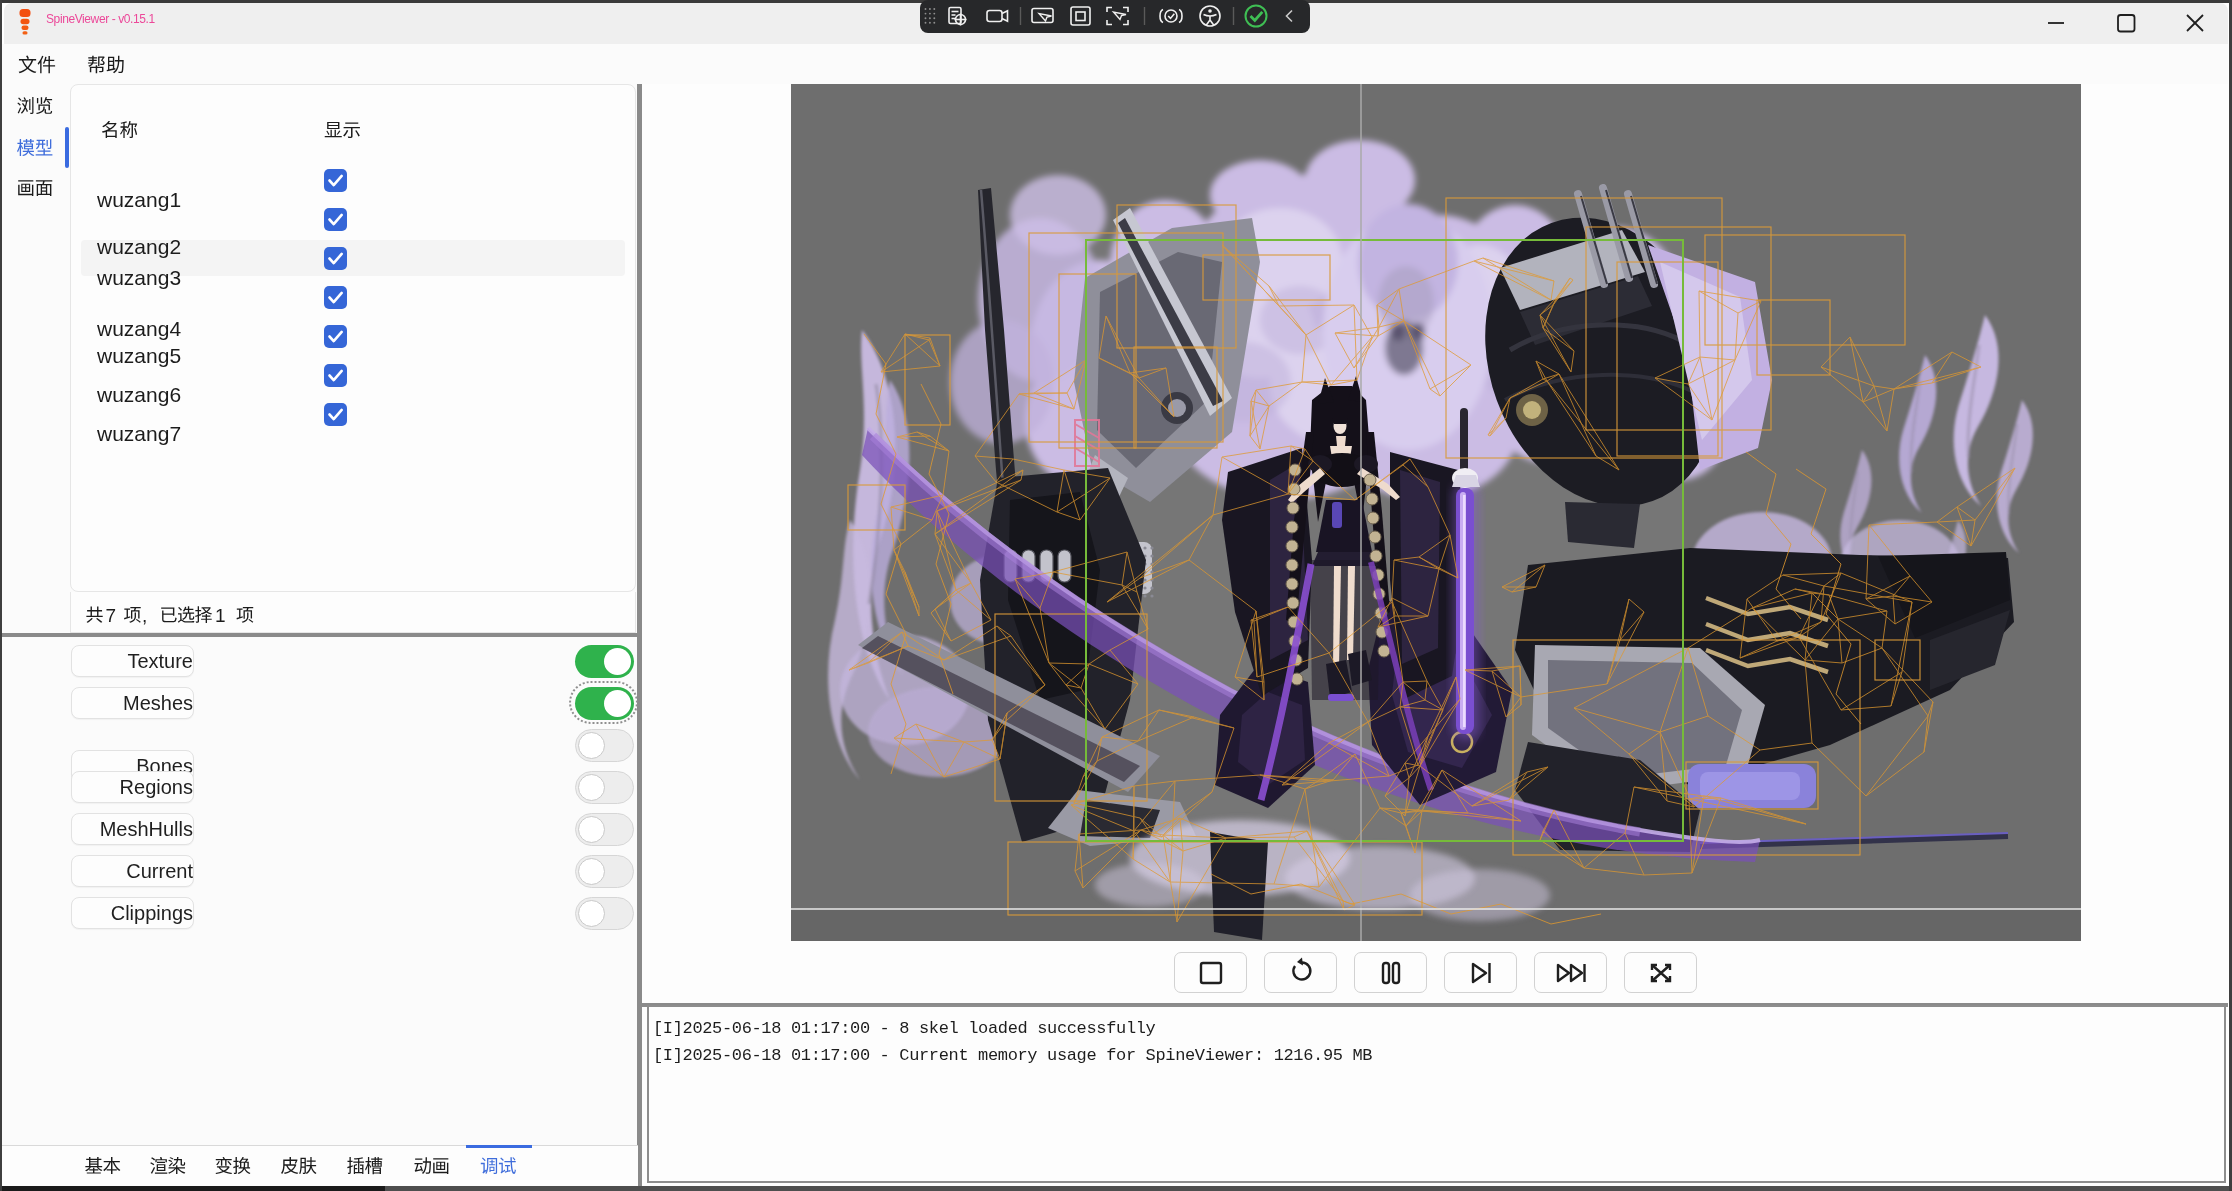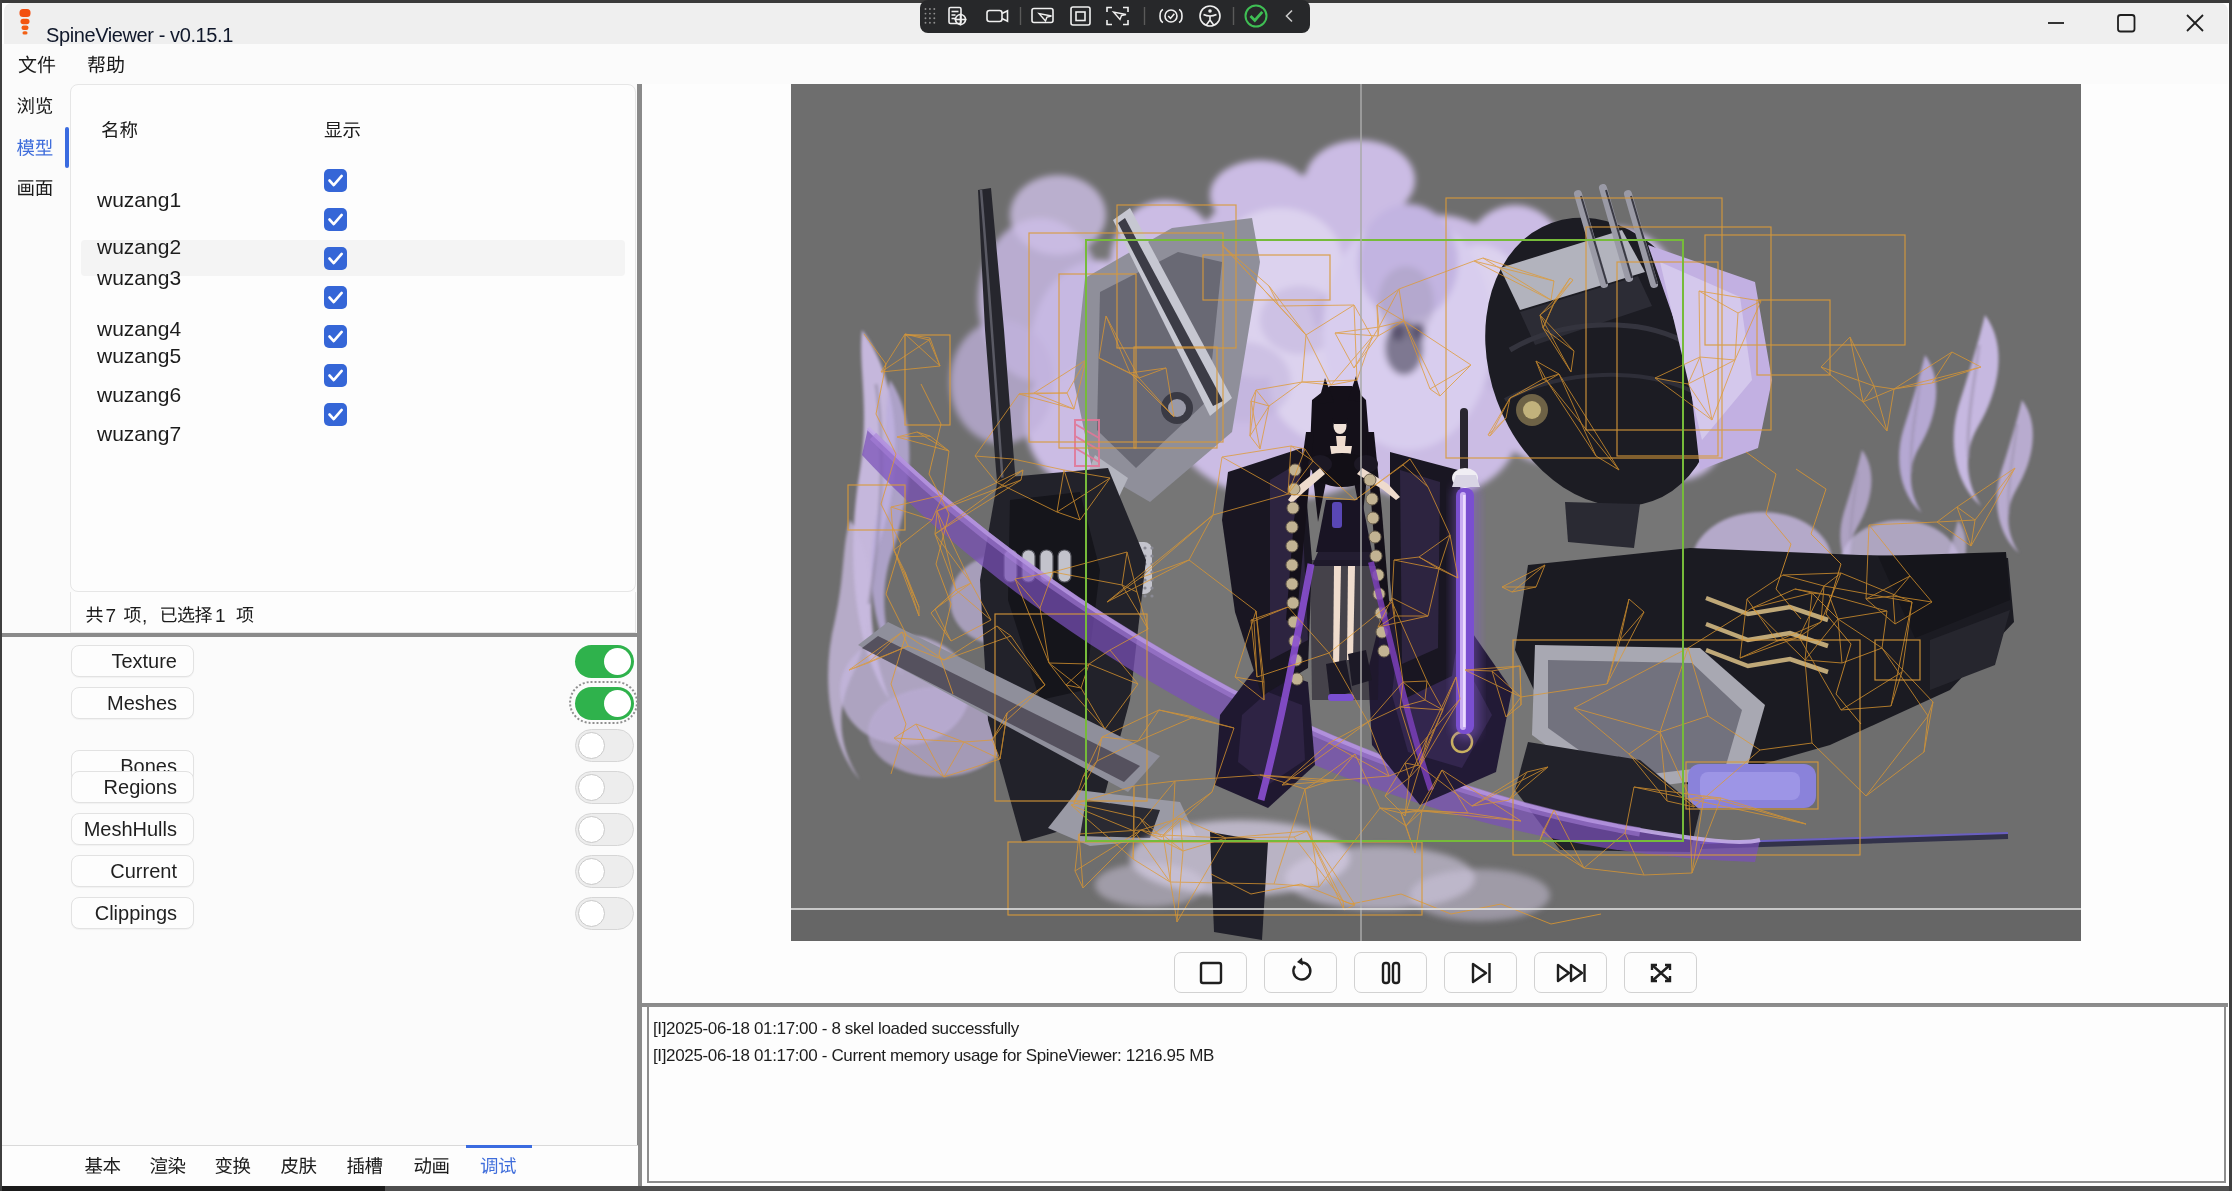--- a/index.html
+++ b/index.html
@@ -1,44 +1,44 @@
 <!DOCTYPE html>
 <html><head><meta charset="utf-8">
 <style>
 html,body{margin:0;padding:0;}
 body{width:2232px;height:1191px;position:relative;overflow:hidden;background:#ffffff;
  font-family:"Liberation Sans",sans-serif;}
 .abs{position:absolute;}
 #titlebar{left:4px;top:3px;width:2224px;height:41px;background:#efefef;border-radius:8px 8px 0 0;}
-#title{left:46px;top:24px;font-size:20px;color:#0f172a;letter-spacing:-0.4px;}
+#title{left:46px;top:12px;font-size:12px;color:#ec4899;letter-spacing:-0.4px;}
 #menurow{left:2px;top:44px;width:2226px;height:40px;background:#fbfbfb;}
 #toolbar{left:920px;top:0;width:390px;height:33px;background:#27282a;border-radius:8px;}
 #leftcol{left:2px;top:84px;width:636px;height:1102px;background:#fbfbfb;}
 #rightcol{left:641px;top:84px;width:1587px;height:1102px;background:#fdfdfd;}
 #listpanel{left:70px;top:84px;width:566px;height:508px;background:#fdfdfd;border:1px solid #e6e6e6;border-radius:8px;box-sizing:border-box;}
 #statuspanel{left:70px;top:592px;width:566px;height:41px;background:#fdfdfd;border:1px solid #e6e6e6;border-top:none;box-sizing:border-box;}
 #hsplit1{left:2px;top:633px;width:640px;height:4px;background:#8a8a8a;}
 #vsplit{left:637px;top:84px;width:5px;height:1102px;background:#8a8a8a;}
 #hsplit2{left:642px;top:1003px;width:1586px;height:4px;background:#8a8a8a;}
 .row{position:absolute;left:97px;font-size:21px;color:#1c1c1c;margin-top:19px;}
 .hl{position:absolute;left:81px;width:544px;height:36px;background:#f4f4f4;border-radius:4px;}
 .cb{position:absolute;left:324px;width:23px;height:23px;background:#3566d7;border-radius:5px;}
 .togglelabel{position:absolute;left:71px;width:123px;height:32px;background:#fdfdfd;border:1px solid #e2e2e2;border-radius:8px;box-sizing:border-box;
- font-size:20px;color:#1f1f1f;text-align:right;line-height:30px;padding-right:16px;box-shadow:0 1px 1px rgba(0,0,0,0.04);}
+ font-size:20px;color:#1f1f1f;text-align:right;line-height:30px;box-shadow:0 1px 1px rgba(0,0,0,0.04);}
 .togON{position:absolute;left:575px;width:59px;height:33px;background:#2fb24c;border-radius:17px;}
 .togOFF{position:absolute;left:575px;width:59px;height:33px;background:#ededed;border:1px solid #d6d6d6;border-radius:17px;box-sizing:border-box;}
 .knobR{position:absolute;right:3px;top:3px;width:27px;height:27px;background:#ffffff;border-radius:50%;}
 .knobL{position:absolute;left:2px;top:2px;width:27px;height:27px;background:#ffffff;border:1px solid #c9c9c9;border-radius:50%;box-sizing:border-box;}
 #focusring{left:569px;top:681px;width:69px;height:43px;border:2px dotted #8f8f8f;border-radius:22px;box-sizing:border-box;}
 #tabbar{left:2px;top:1145px;width:636px;height:41px;background:#fdfdfd;border-top:1px solid #d9d9d9;}
 #tabunderline{left:466px;top:1145px;width:66px;height:3px;background:#3a6be0;}
 #canvas{left:791px;top:84px;width:1290px;height:857px;}
 .pbtn{position:absolute;top:952px;width:73px;height:41px;background:#fdfdfd;border:1px solid #d2d2d2;border-radius:7px;box-sizing:border-box;}
 #logpanel{left:647px;top:1005px;width:1579px;height:178px;background:#fdfdfd;border:2px solid #8d8d8d;box-sizing:border-box;}
-#logtext{left:653px;top:1016px;font-family:Liberation Sans, sans-serif;font-size:17px;line-height:26.5px;color:#1d1d1d;letter-spacing:-0.35px;white-space:pre;}
+#logtext{left:653px;top:1016px;font-family:Liberation Mono, monospace;font-size:17px;line-height:26.5px;color:#1d1d1d;letter-spacing:-0.35px;white-space:pre;}
 #botstrip1{left:0;top:1186px;width:385px;height:5px;background:#1b1b1b;}
 #botstrip2{left:385px;top:1186px;width:1847px;height:5px;background:#4e4e4e;}
 #topstrip{left:0;top:0;width:2232px;height:3px;background:#3a3a3a;}
 #edgeL{left:0;top:0;width:2px;height:1191px;background:#3f3f3f;}
 #edgeR{left:2229px;top:0;width:3px;height:1191px;background:#3f3f3f;}
 </style></head><body>
 <div class="abs" id="topstrip"></div>
 <div class="abs" id="titlebar"></div>
 <div class="abs" id="menurow"></div>
 <div class="abs" id="leftcol"></div>

